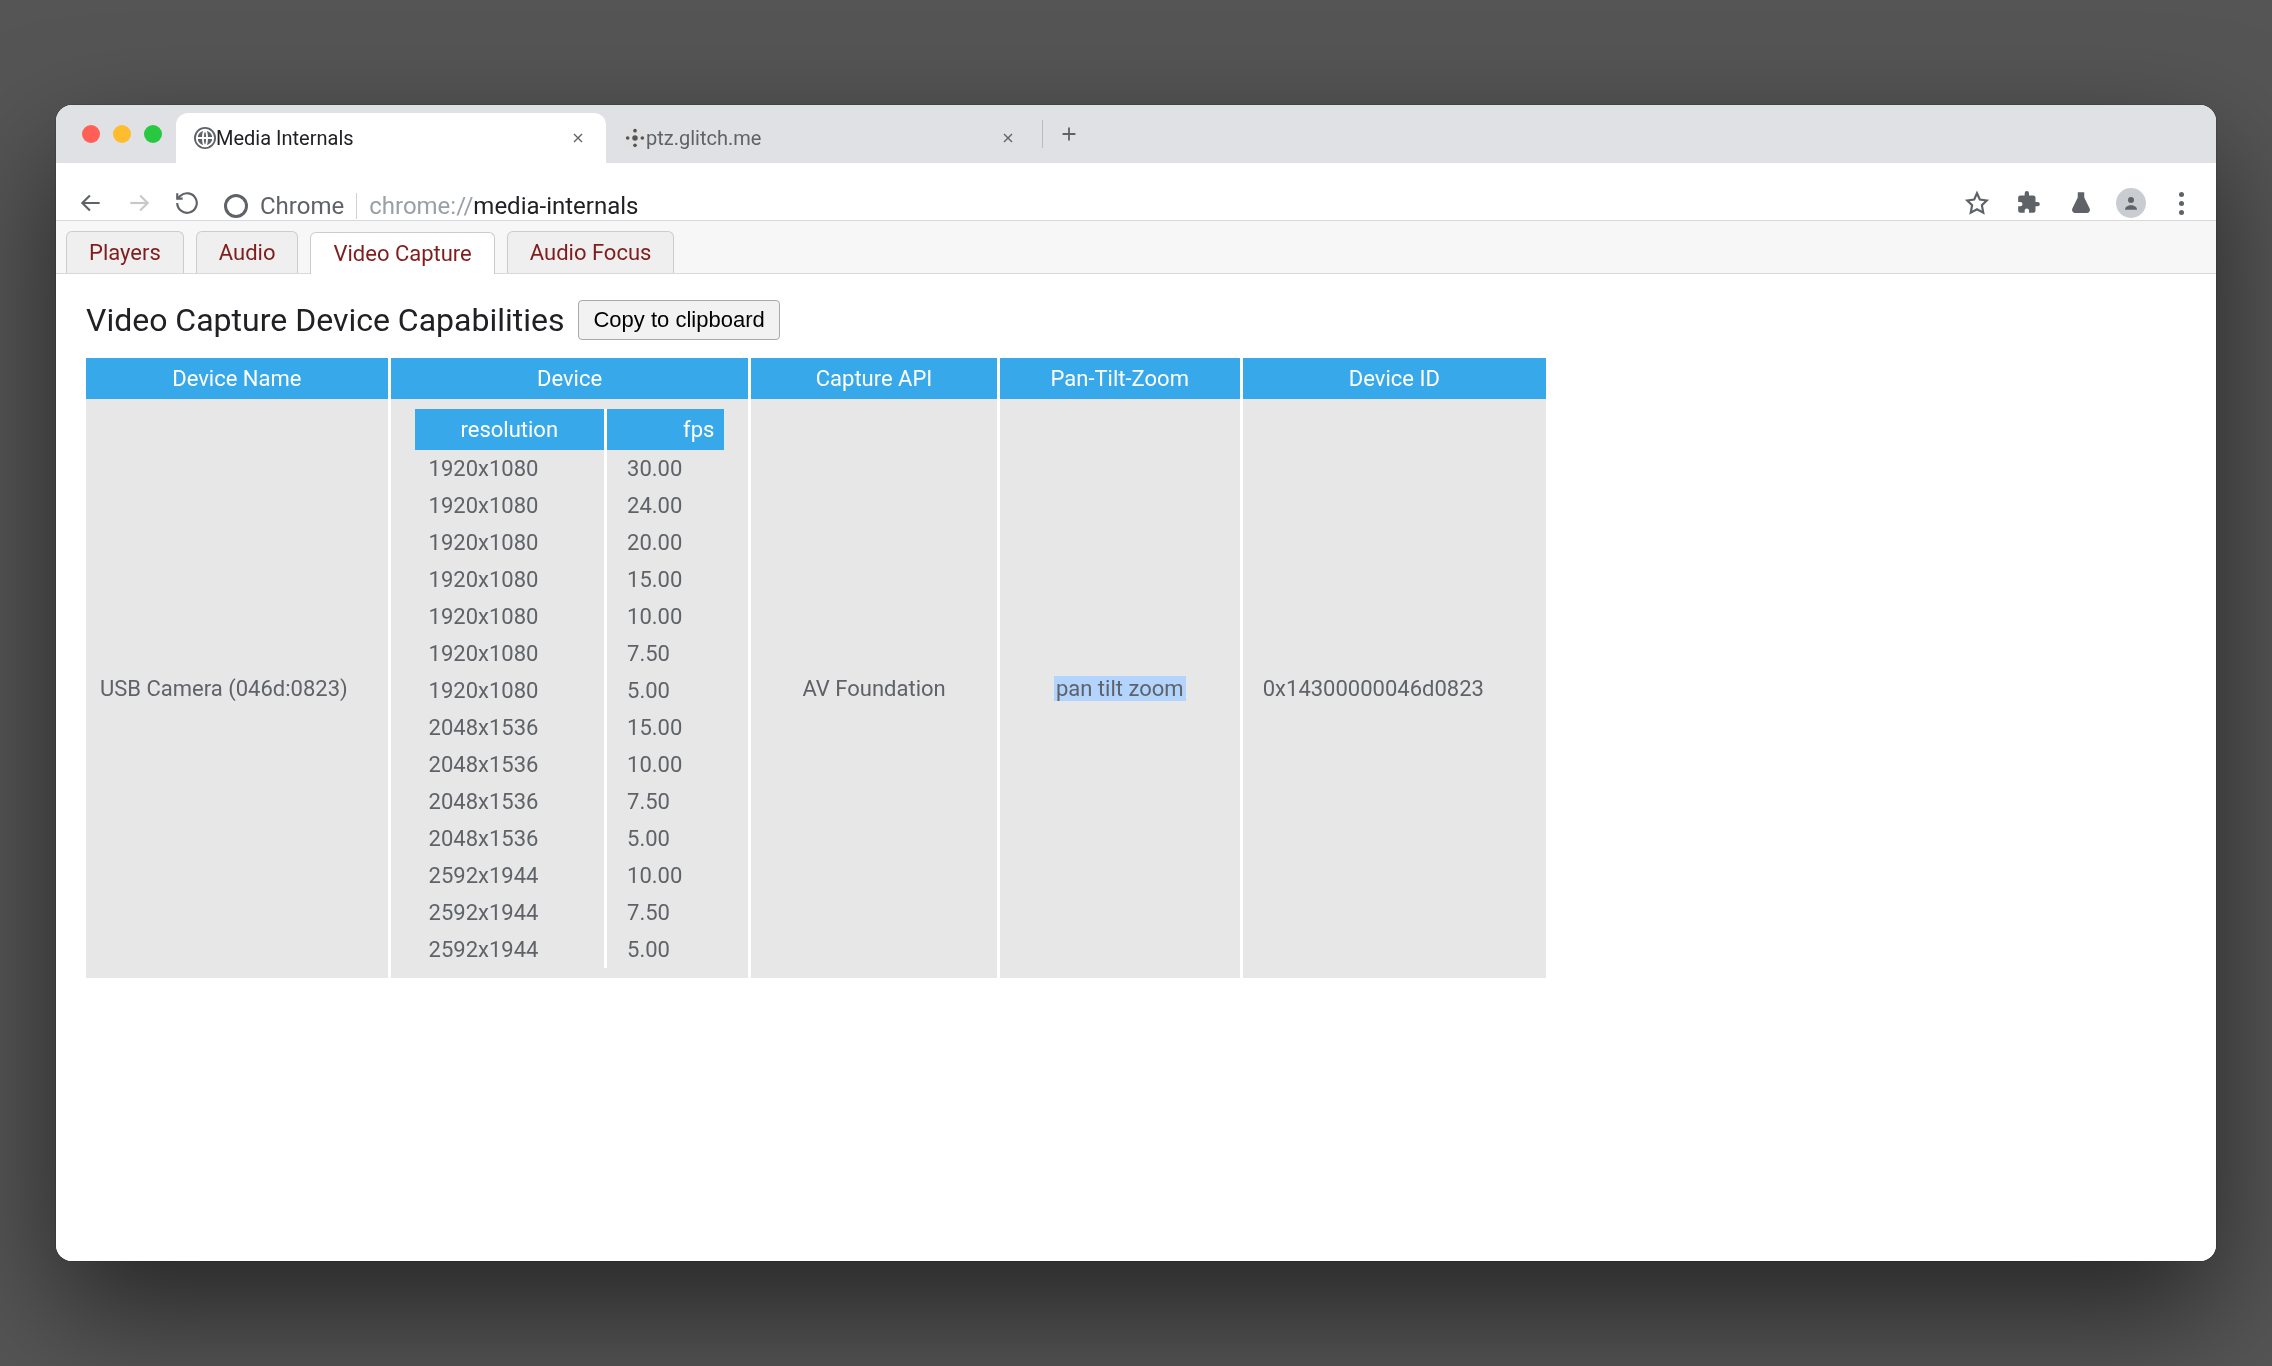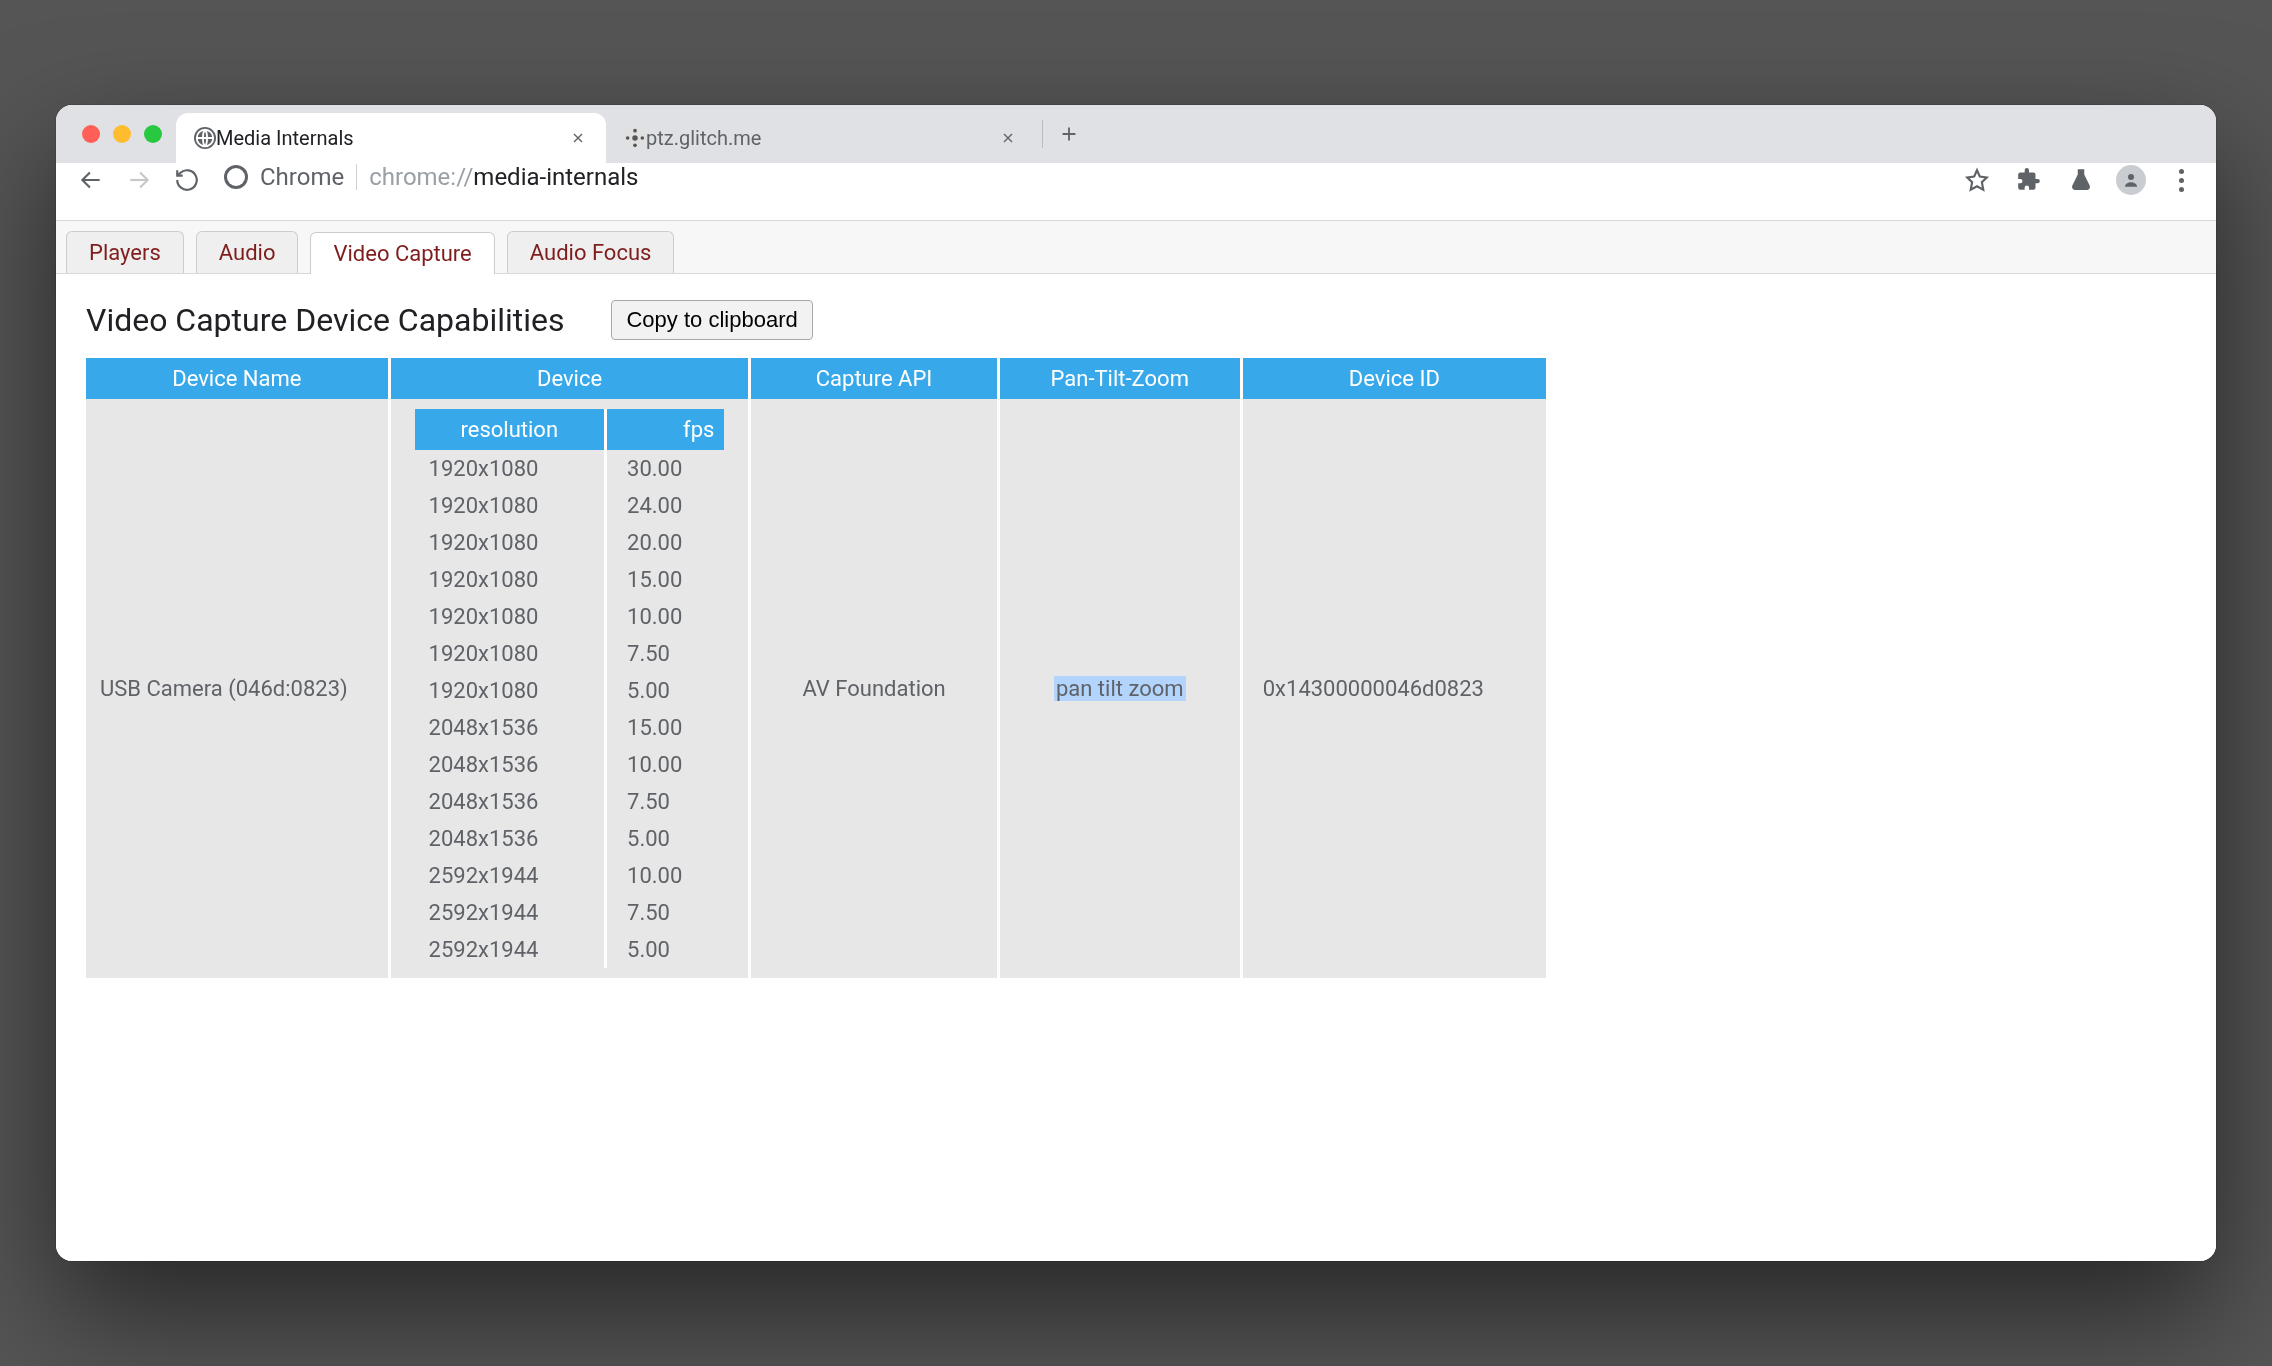--- a/index.html
+++ b/index.html
@@ -64,21 +64,21 @@
     margin-left:auto; width:20px;height:20px;display:flex;align-items:center;justify-content:center;color:#5f6368;
   }
   .tab-sep{width:1px;height:28px;background:#b8bbbf;align-self:center;margin:0 6px;}
   .newtab{width:40px;height:40px;display:flex;align-items:center;justify-content:center;align-self:center;color:#5f6368;font-size:26px;}
   
   .toolbar {
     height:58px;
     background:#fff;
     border-bottom:1px solid #d8d9dc;
     display:flex;
-    align-items:flex-start;
+    align-items:flex-end;
     padding:0 18px;
     gap:14px;
     color:#5f6368;
   }
   .tbtn{width:34px;height:34px;display:flex;align-items:center;justify-content:center;}
   .tbtn svg{width:26px;height:26px;}
   .tbtn.fwd{opacity:.35;}
   .omni {
     flex:1;display:flex;align-items:center;gap:12px;font-size:24px;
     padding-left:6px;
@@ -99,21 +99,21 @@
     display:flex;gap:12px;padding:10px 10px 0 10px;border-bottom:1px solid #d8d9dc;background:#f7f7f8;
   }
   .subtab{
     font-size:22px;color:#7f1d1d;padding:8px 22px;border:1px solid #ccc;border-bottom:none;
     border-top-left-radius:6px;border-top-right-radius:6px;background:#efefef;
   }
   .subtab.active{background:#fff;position:relative;top:1px;}
   .content{padding:26px 30px;}
   .caprow{display:flex;align-items:center;gap:14px;margin-bottom:18px;}
   .caprow h1{font-size:32px;margin:0;font-weight:400;color:#202124;}
-  .copybtn{font-size:22px;padding:6px 14px;border:1px solid #a8a9ab;background:#f2f2f2;border-radius:4px;margin-left:33px;}
+  .copybtn{font-size:22px;padding:6px 14px;border:1px solid #a8a9ab;background:#f2f2f2;border-radius:4px;}
   table.outer{
     border-collapse:collapse;font-size:22px;color:#5f6368;
     width:1460px;
   }
   table.outer thead th{
     background:#37a8ea;color:#fff;font-weight:400;padding:8px 10px;text-align:center;
     border-right:3px solid #fff;
   }
   table.outer thead th:last-child{border-right:none;}
   table.outer tbody td{

